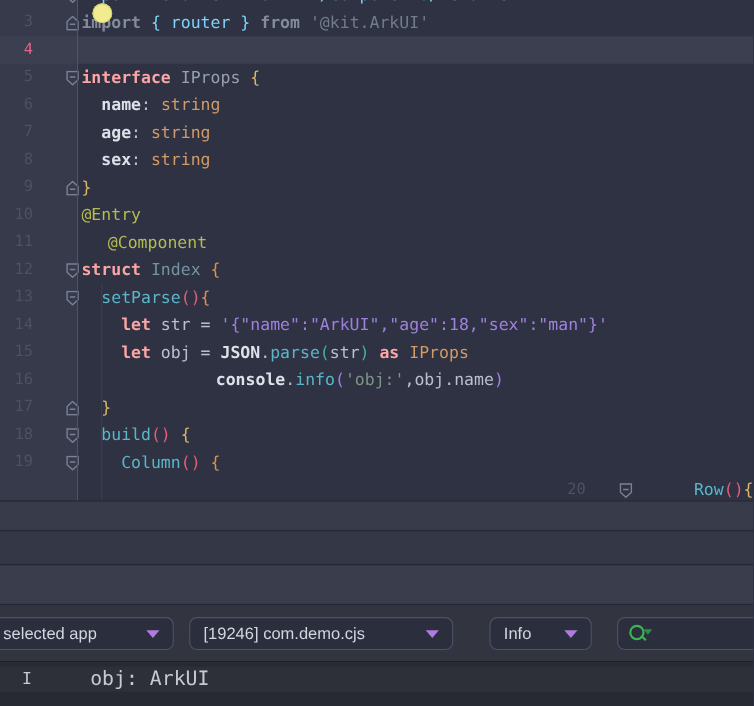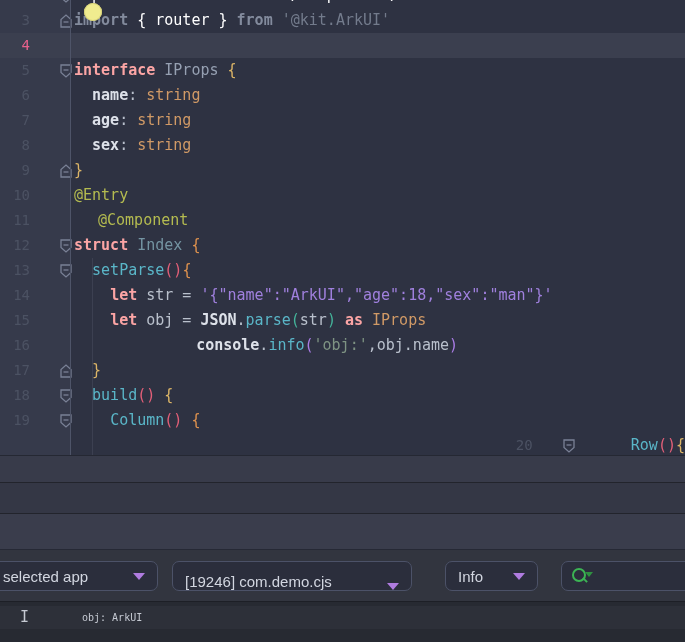--- a/index.html
+++ b/index.html
@@ -27,21 +27,21 @@
   .tk-fn{color:#5ab6c8;}
   .tk-ix{color:#7494a2;}
   .tk-ip{color:#96a0b2;}
   .tk-by{color:#dcb567;}
   .tk-bo{color:#df924e;}
   .tk-bp{color:#e25f78;}
   .tk-bt{color:#44b39a;}
   .tk-bv{color:#a97ce5;}
   .tk-sp{color:#a080de;}
   .tk-sg{color:#7e9383;}
-  .tk-dm{color:#ffffff;}
+  .tk-dm{color:#7dd3fc;}
   .tk-db{color:#838b9d;font-weight:bold;}
   .tk-ds{color:#737b8c;}
   #pointer-dot{position:absolute;left:84px;top:3px;width:18px;height:18px;border-radius:50%;
       background:#f0ec8f;box-shadow:0 0 0 1px #d6d178 inset;z-index:6;}
 
   
   .hair{position:absolute;left:0;width:685px;height:1px;}
   #strip1{position:absolute;left:0;top:456px;width:685px;height:26px;background:#383b4a;}
   #band2{position:absolute;left:0;top:483px;width:685px;height:30px;background:#343745;}
   #band3{position:absolute;left:0;top:514px;width:685px;height:35px;background:#3a3d4c;}
@@ -49,38 +49,38 @@
   
   #toolbar{position:absolute;left:0;top:550px;width:685px;height:51px;background:#32353f;
            font-family:"Liberation Sans",sans-serif;}
   .dd{position:absolute;top:11px;height:30px;box-sizing:border-box;border:1.5px solid #4c5268;
       border-radius:7px;background:#2b2e3c;display:flex;align-items:center;
       color:#d2d6e0;font-size:15px;}
   .dd .lbl{white-space:nowrap;overflow:hidden;}
   .chev{width:0;height:0;border-left:6px solid transparent;border-right:6px solid transparent;
         border-top:7px solid #b07ce0;margin-left:auto;}
   #dd-app{left:-46px;width:204px;padding:0 12px 0 48px;}
-  #dd-process{left:172px;width:240px;padding:0 12px;align-items:flex-end;}
+  #dd-process{left:172px;width:240px;padding:0 12px;}
   #dd-level{left:445px;width:93px;padding:0 12px;}
   #searchbox{position:absolute;left:561px;top:11px;width:160px;height:30px;box-sizing:border-box;
       border:1.5px solid #4c5268;border-radius:7px;background:#2b2e3c;display:flex;align-items:center;
       padding:0 6px 0 9px;}
   #search-glass{position:relative;width:20px;height:20px;flex:0 0 20px;}
   #search-glass .ring{position:absolute;left:1px;top:2px;width:10px;height:10px;border:2px solid #3cb454;border-radius:50%;}
   #search-glass .handle{position:absolute;left:11px;top:13px;width:6px;height:2px;background:#3cb454;transform:rotate(45deg);}
   #search-glass .opt{position:absolute;left:14px;top:6px;width:0;height:0;
       border-left:4px solid transparent;border-right:4px solid transparent;border-top:5px solid #2f9141;}
   #search-input{flex:1;border:none;outline:none;background:transparent;color:#d2d6e0;
       font-size:14px;font-family:"Liberation Sans",sans-serif;min-width:10px;}
 
   
   #logpanel{position:absolute;left:0;top:602px;width:685px;height:40px;background:#272a32;}
   #log-row{position:absolute;left:0;top:4px;width:685px;height:23px;background:#2d3039;}
   #log-level{position:absolute;left:20px;top:0;font-size:15px;line-height:23px;color:#c6cad3;}
-  #log-msg{position:absolute;left:82px;top:0;font-size:10px;line-height:23px;color:#c6cad3;white-space:pre;}
+  #log-msg{position:absolute;left:82px;top:0;font-size:18px;line-height:23px;color:#c6cad3;white-space:pre;}
 </style>
 </head>
 <body>
 
 <div id="page">
 
   <div id="editor">
     <div id="gutter-bg"></div>
     <div id="editor-lines">
         <div class="row" style="top: -17px;">

